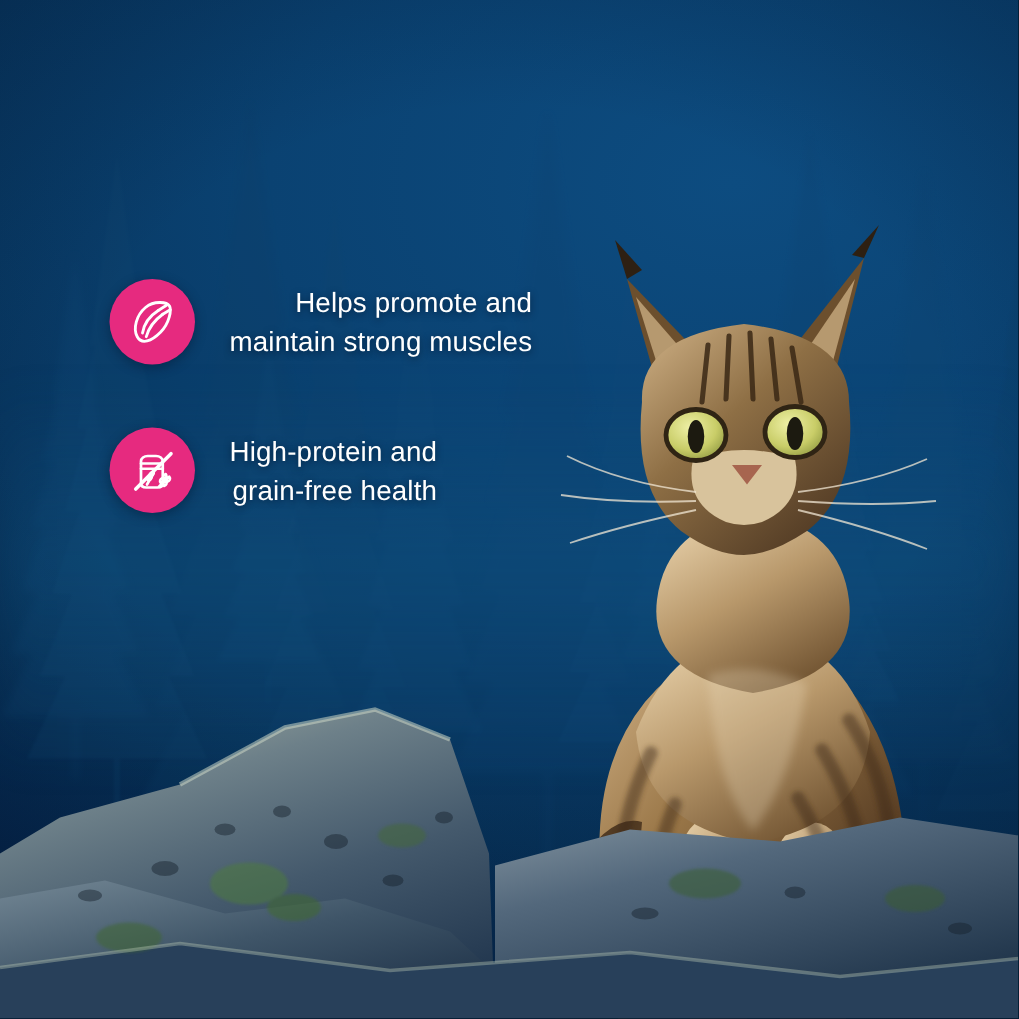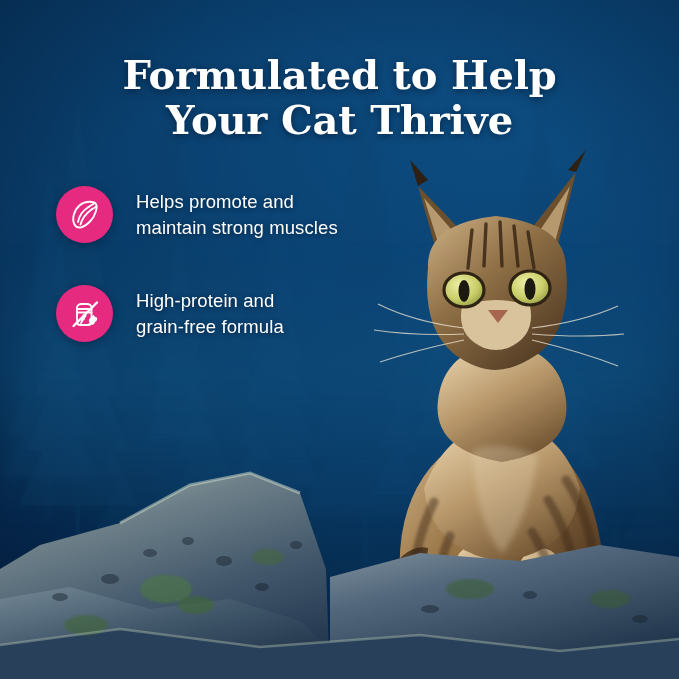--- a/index.html
+++ b/index.html
@@ -75,21 +75,21 @@
     font-family: "DejaVu Serif", "Liberation Serif", serif;
     font-weight: bold;
     font-size: 40px;
     line-height: 45px;
     letter-spacing: -0.2px;
     text-shadow: 0 2px 7px rgba(3,22,45,0.65);
   }
   .title .l2 { display: block; }
 
   
-  .benefits { position: absolute; left: 56px; top: 186px; width: 330px; }
+  .benefits { position: absolute; left: 73px; top: 186px; width: 330px; text-align: right; }
   .benefit {
     position: relative;
     display: flex;
     align-items: center;
     gap: 23px;
     margin-bottom: 42px;
     min-height: 57px;
   }
   .badge {
     flex: 0 0 auto;
@@ -386,24 +386,20 @@
         <ellipse cx="430" cy="160" rx="9" ry="4" fill="#16212c"></ellipse>
         <ellipse cx="530" cy="146" rx="7" ry="4" fill="#16212c"></ellipse>
         <ellipse cx="640" cy="170" rx="8" ry="4" fill="#16212c"></ellipse>
       </g>
 
       <path d="M120 74 L190 36 L250 24 L300 44" stroke="#cbd6c4" stroke-width="3" fill="none" opacity="0.55"></path>
       <path d="M0 196 L120 180 L260 198 L420 186 L560 202 L679 190" stroke="#b9c8b4" stroke-width="2.4" fill="none" opacity="0.4"></path>
     </svg>
   </div>
 
-  <div class="title">
-    <span class="l1">Formulated to Help</span>
-    <span class="l2">Your Cat Thrive</span>
-  </div>
 
   <div class="benefits">
 
     <div class="benefit">
       <div class="badge">
         <svg width="36" height="36" viewBox="0 0 36 36" fill="none" stroke="#ffffff" stroke-width="1.9" stroke-linecap="round" stroke-linejoin="round">
           <path d="M7.5 27.5 C4.5 22 7 13 13 8 C19 3 27.5 4.5 29 7 C30.5 9.5 29 18.5 23 24.5 C17 30.5 10.5 33 7.5 27.5 Z"></path>
           <path d="M11 25 C12 19 16 13.5 21.5 10"></path>
           <path d="M13.5 27.5 C15 22 19 16.5 24.5 12.5"></path>
           <path d="M21.5 10 L27 6.5"></path>
@@ -430,17 +426,17 @@
           <path d="M22 28.5 L27.5 22.5"></path>
           <path d="M26.5 20 C24.8 20.6 24.3 22.2 25.3 23.4 C26.9 22.9 27.5 21.2 26.5 20 Z"></path>
           <path d="M28.8 21.8 C27.1 22.4 26.6 24 27.6 25.2 C29.2 24.7 29.8 23 28.8 21.8 Z"></path>
           <path d="M24.4 22.6 C22.7 23.2 22.2 24.8 23.2 26 C24.8 25.5 25.4 23.8 24.4 22.6 Z"></path>
           <path d="M26.6 24.6 C24.9 25.2 24.4 26.8 25.4 28 C27 27.5 27.6 25.8 26.6 24.6 Z"></path>
 
           <path d="M6.5 30 L30 6.5" stroke-width="2.4"></path>
         </svg>
       </div>
       <div class="benefit-text">High-protein and
-grain-free formula</div>
+grain-free health</div>
     </div>
 
   </div>
 </div>
 
 </body></html>

